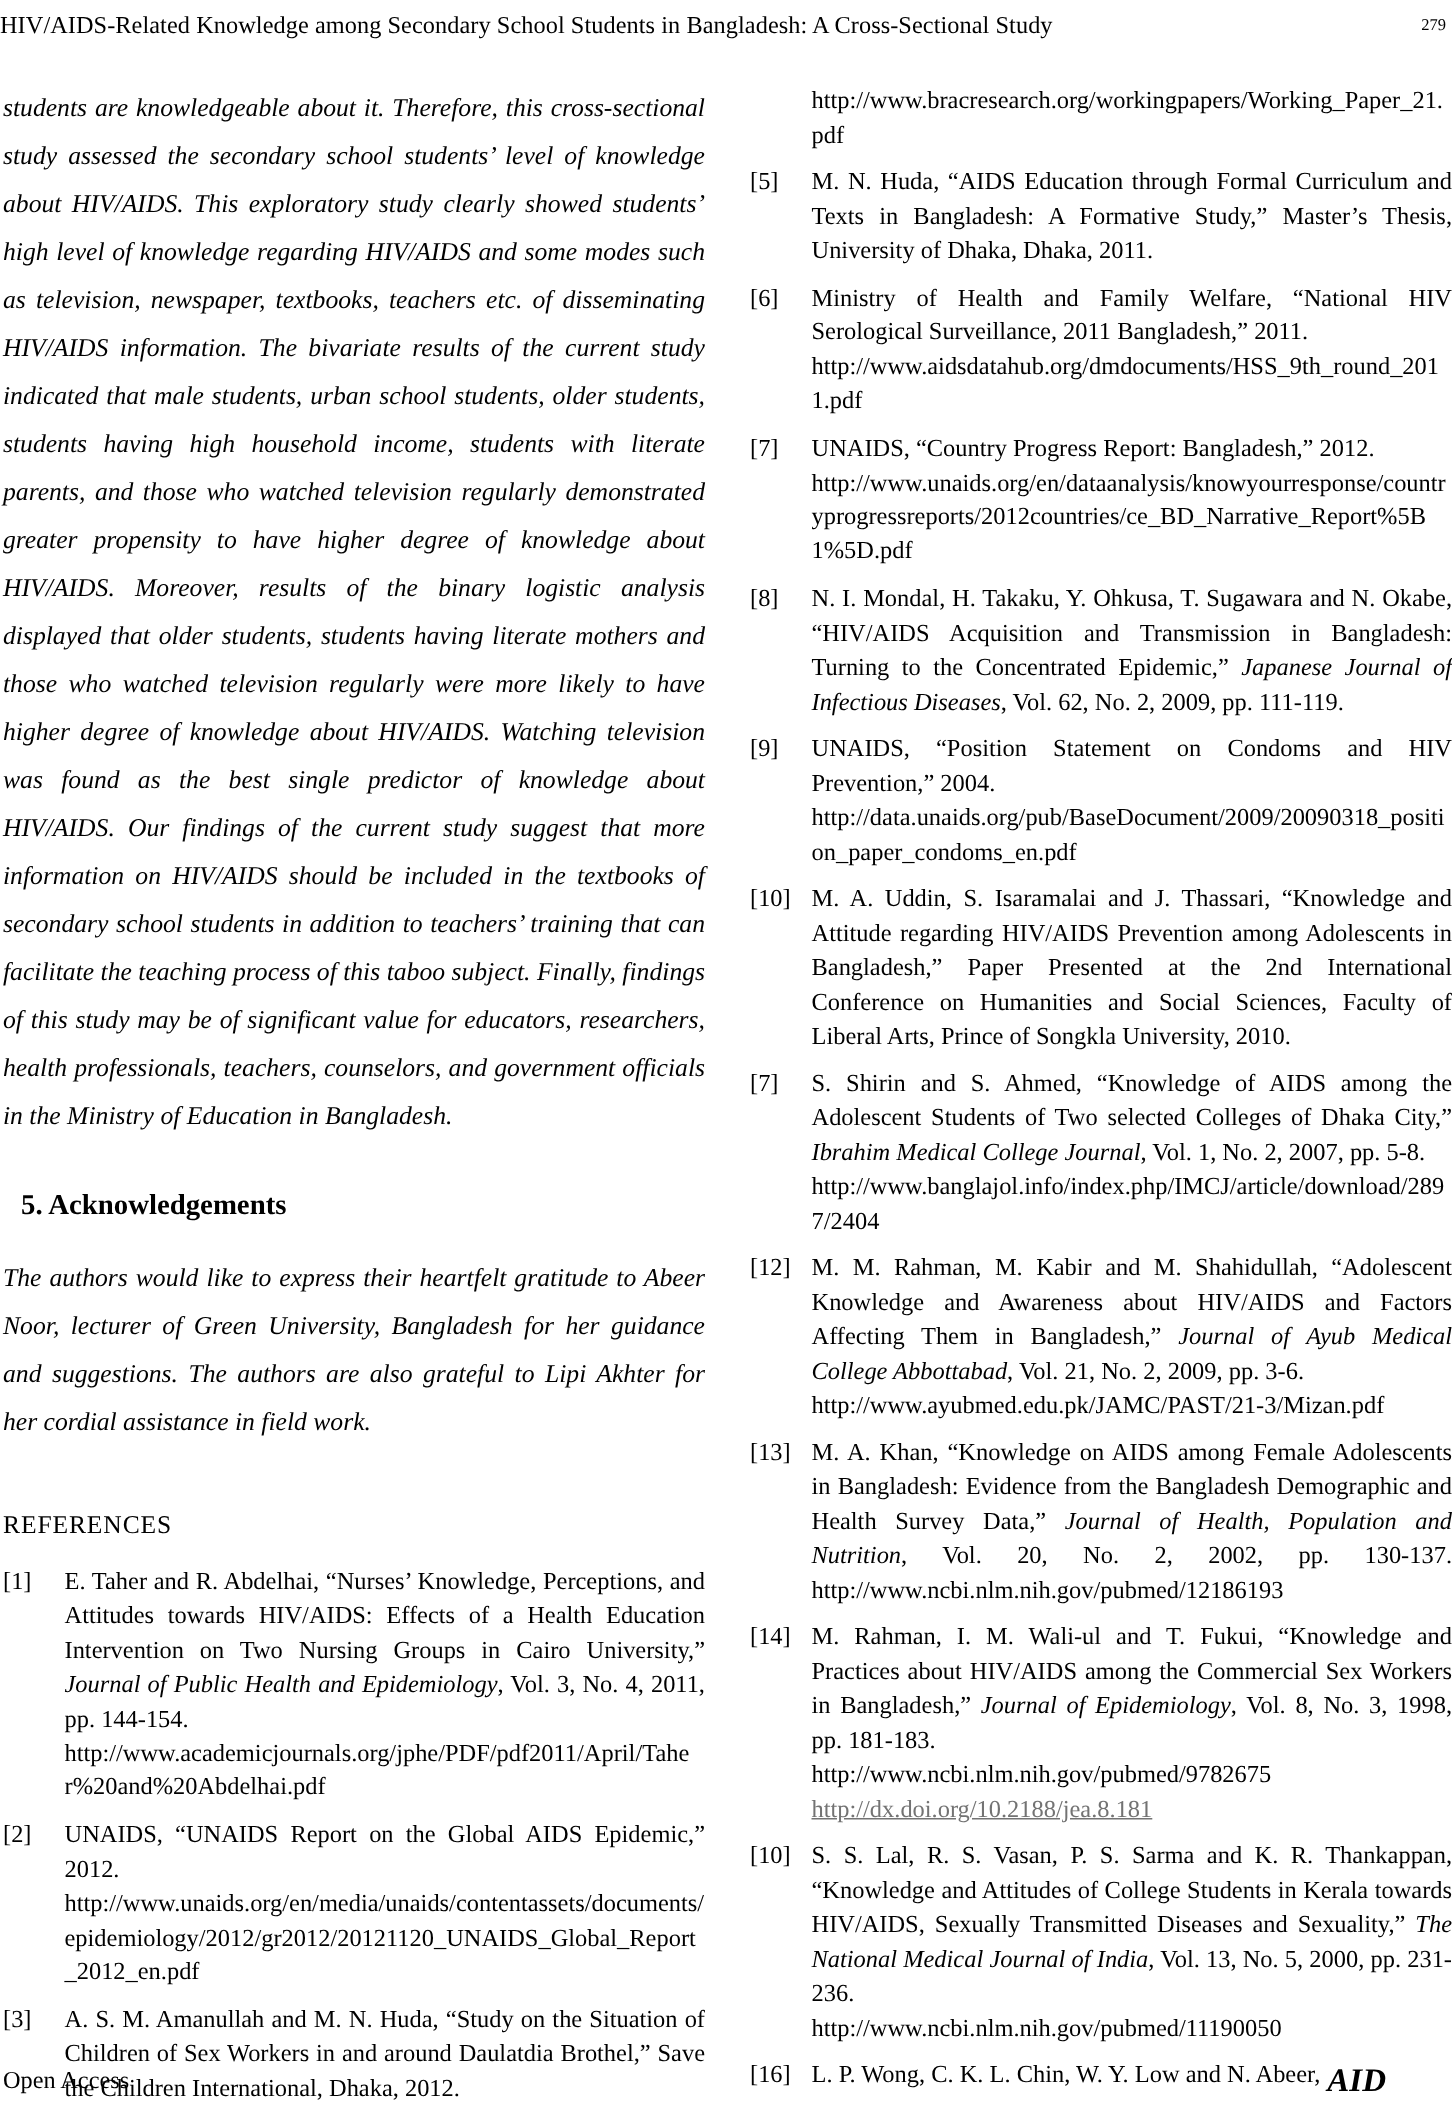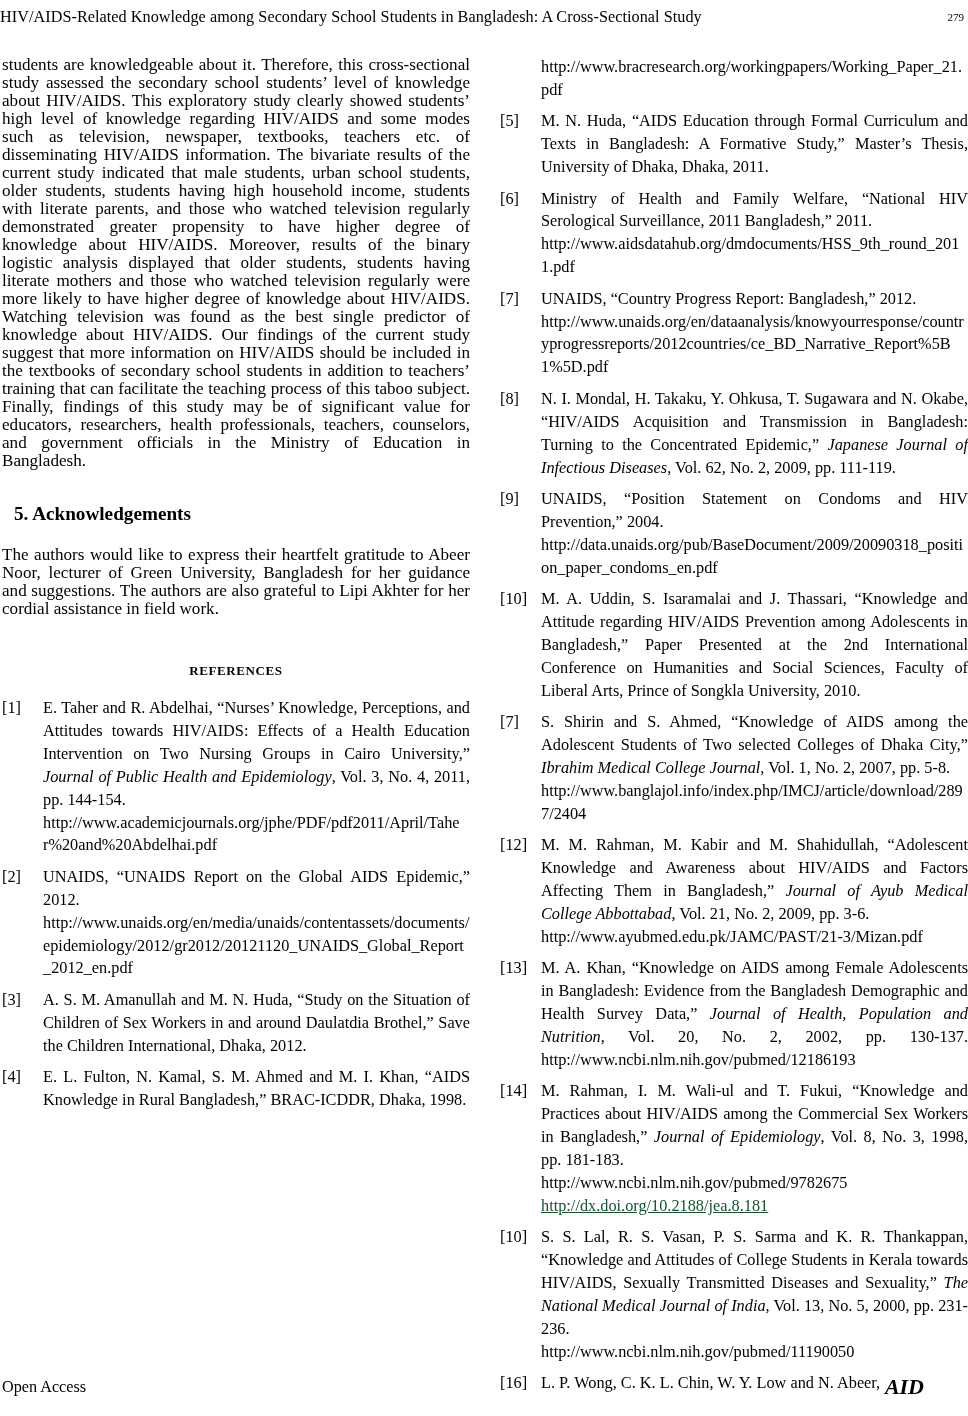--- a/index.html
+++ b/index.html
@@ -60,44 +60,44 @@
     position: absolute;
     top: 0;
     width: 468px;
   }
   .col-left  { left: 2px; }
   .col-right { left: 500px; }
 
   p.body {
     margin: 0;
     font-size: 17.1px;
-    line-height: 18px;
+    line-height: 32px;
     text-align: justify;
     text-justify: inter-word;
     hyphens: none;
+    font-style: italic;
   }
 
   h2.section {
     margin: 12px;
     padding-top: 19px;
     font-size: 19.2px;
     line-height: 26px;
     font-weight: bold;
     text-align: left;
   }
   h2.section + p.body { padding-top: 7px; }
 
   h2.refhead {
     margin: 0;
     padding-top: 40px;
     padding-bottom: 13px;
-    font-size: 13px;
+    font-size: 17px;
     line-height: 26px;
-    font-weight: bold;
-    text-align: center;
+    font-weight: normal;
     letter-spacing: 0.6px;
   }
 
   
   ol.reflist {
     margin: 0;
     padding: 0;
     list-style: none;
   }
   li.ref {
@@ -120,21 +120,21 @@
     line-height: 22.9px;
   }
   li.ref .reftext { display: block; }
   
   li.ref .reftext > i,
   li.ref .reftext > span { text-align: inherit; }
 
   .ital { font-style: italic; }
   .url  { word-break: break-all; }
   .doi  {
-    color: #14532d;
+    color: #737373;
     text-decoration: underline;
     word-break: break-all;
   }
   
   .urlblock {
     display: block;
     text-align: left;
     word-break: break-all;
   }
 

